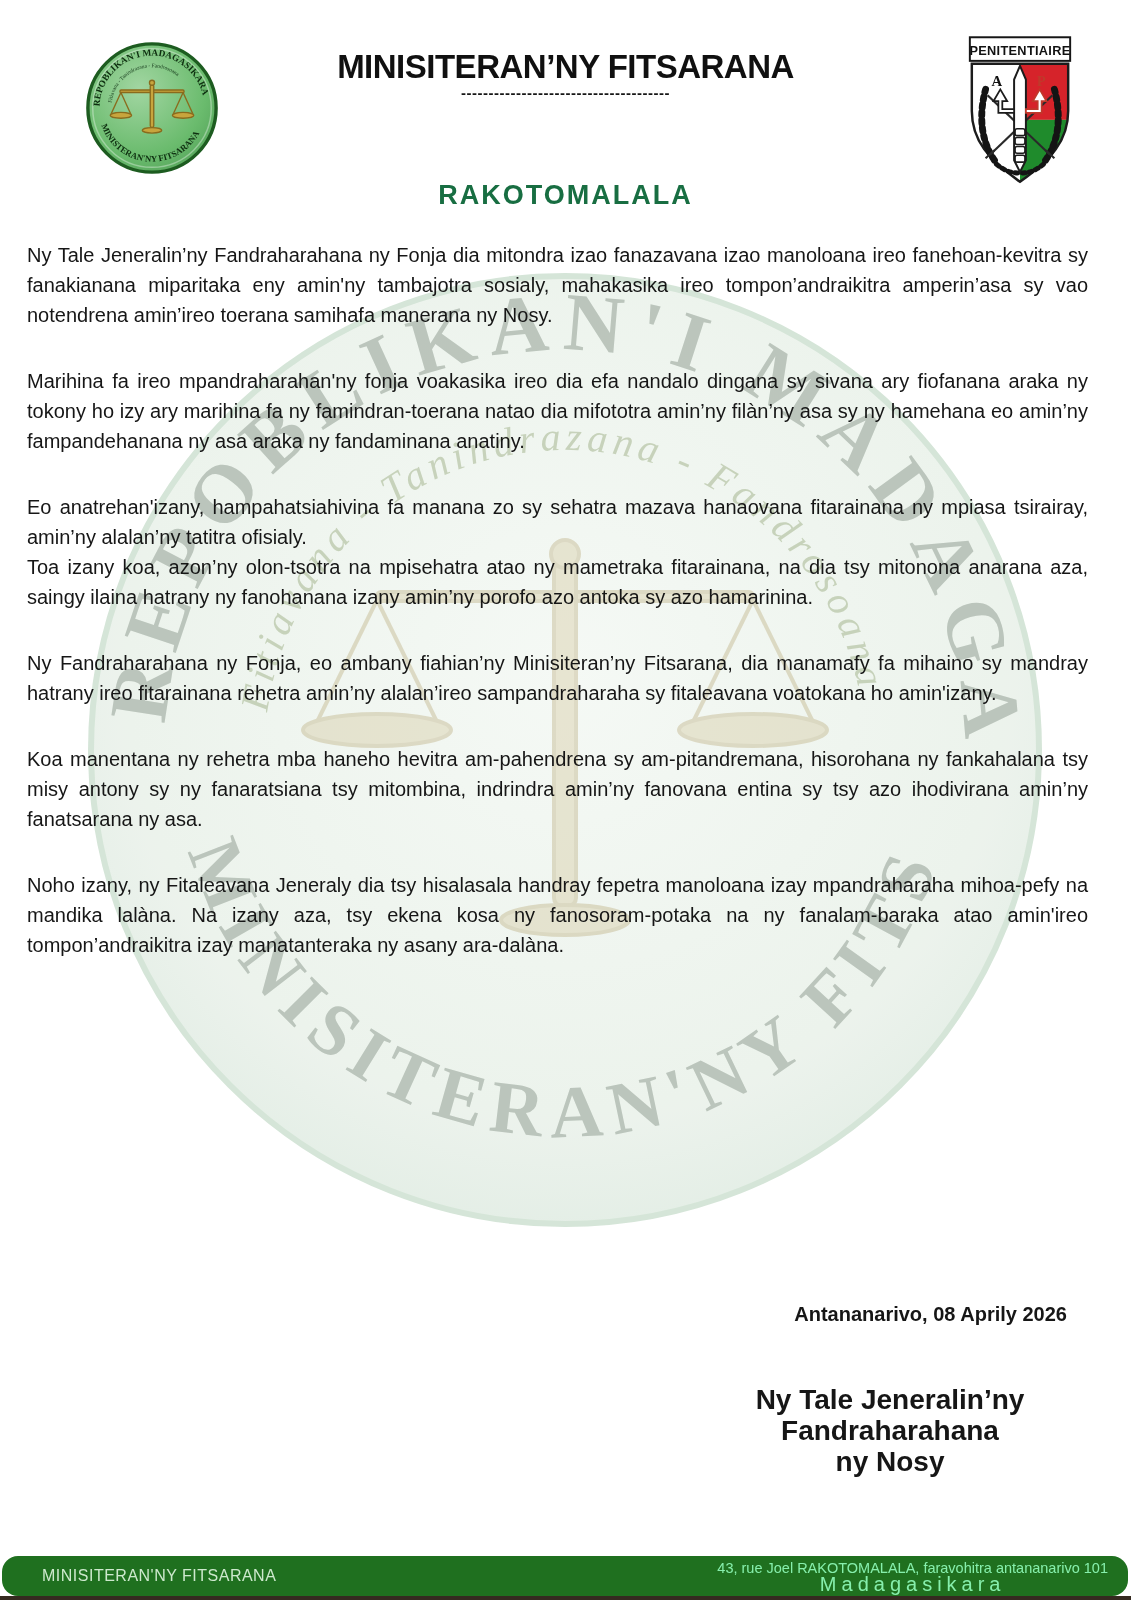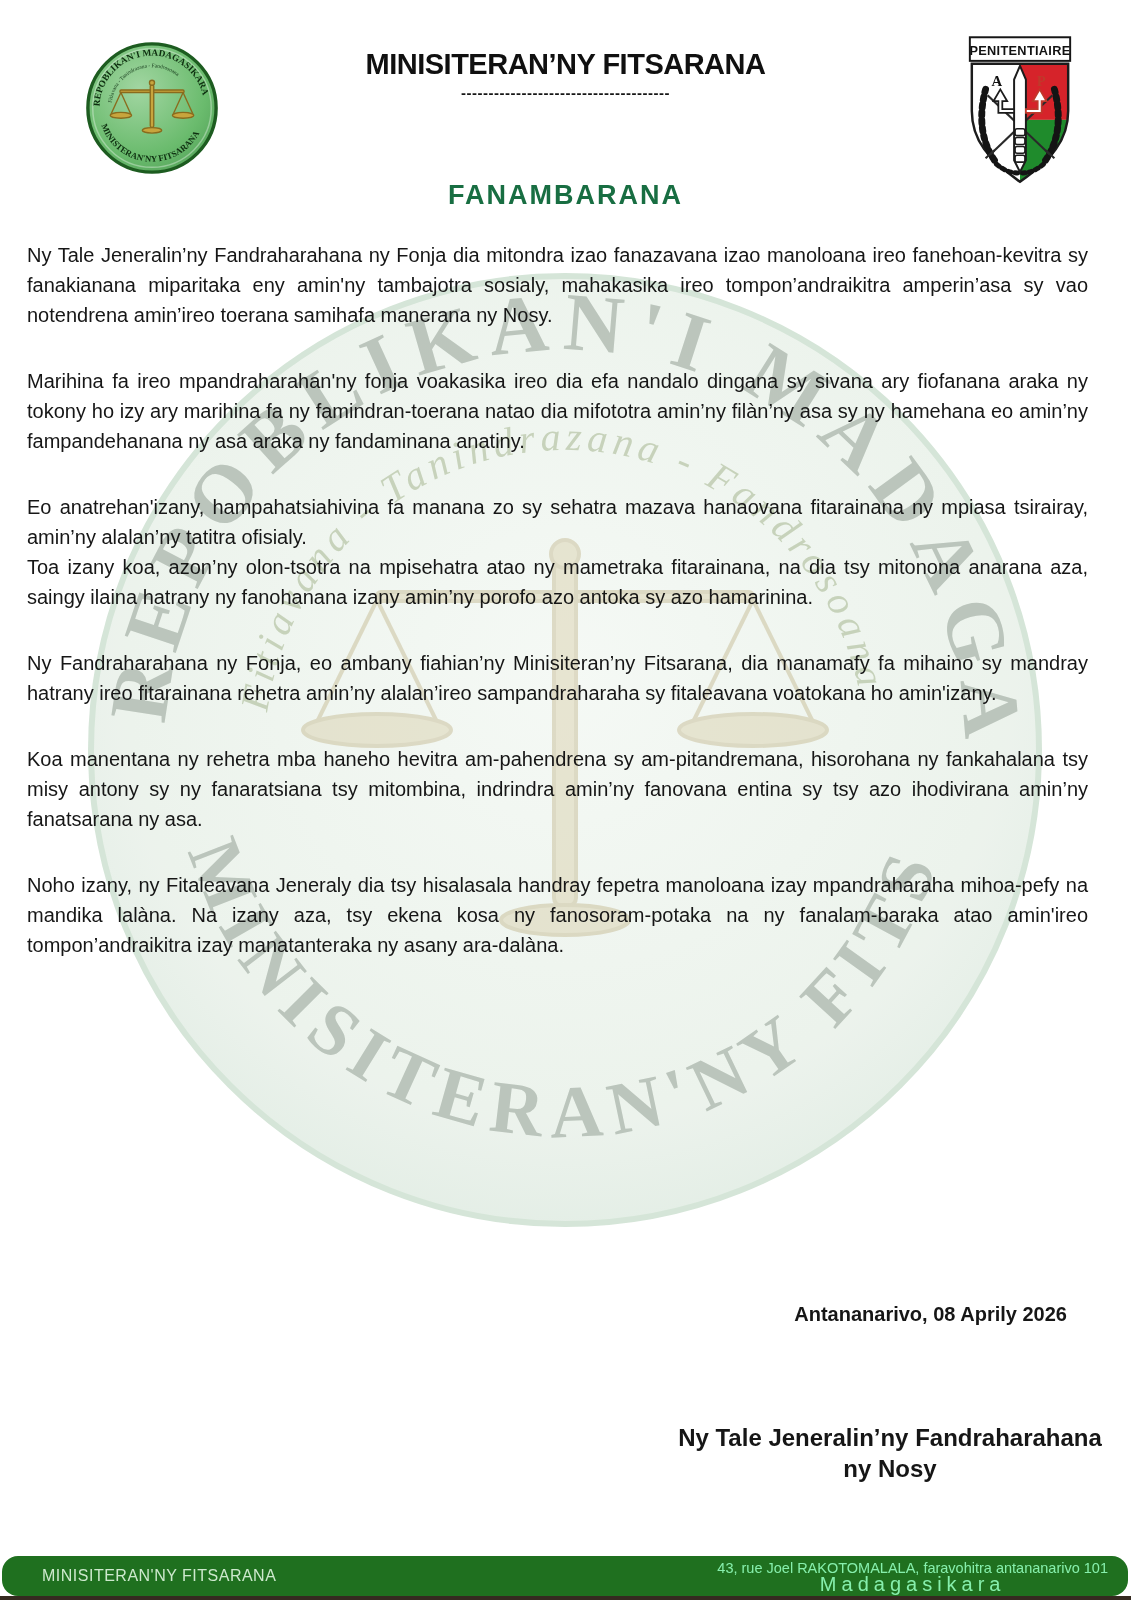--- a/index.html
+++ b/index.html
@@ -13,21 +13,21 @@
   }
   
   .watermark{position:absolute;left:85px;top:270px;width:960px;height:960px;z-index:0;pointer-events:none;}
   .wm-big{font-family:"Liberation Serif",serif;font-weight:bold;font-size:82px;letter-spacing:12px;fill:#a9b4aa;opacity:.72;}
   .wm-mid{font-family:"Liberation Serif",serif;font-style:italic;font-size:40px;letter-spacing:5px;fill:#bdcaae;opacity:.8;}
   
   .seal{position:absolute;left:84px;top:38px;width:136px;height:140px;z-index:2;}
   .shield{position:absolute;left:961px;top:34px;width:118px;height:156px;z-index:2;}
   .ministry-title{
     position:absolute;top:48px;left:0;right:0;z-index:2;
-    text-align:center;font-size:29px;font-weight:bold;letter-spacing:-0.5px;color:#101010;
+    text-align:center;font-size:33px;font-weight:bold;letter-spacing:-0.5px;color:#101010;
   }
   .dashes{
     position:absolute;top:84px;left:0;right:0;z-index:2;
     text-align:center;font-size:15px;font-weight:bold;letter-spacing:0.5px;color:#151515;
   }
   .doc-title{
     position:absolute;top:180px;left:0;right:0;z-index:2;
     text-align:center;font-size:27px;font-weight:bold;letter-spacing:2px;
     color:var(--title_green,#186e42);
   }
@@ -36,22 +36,22 @@
   .para{
     margin:0 16px 36px 0;
     font-size:20px;font-weight:normal;line-height:30px;
     text-align:justify;white-space:pre-wrap;color:var(--body_text,#161616);
   }
   .date-line{
     position:absolute;top:1258px;right:64px;z-index:1;
     font-size:20px;font-weight:bold;color:var(--body_text,#161616);margin-top:45px;
   }
   .signature{
-    position:absolute;top:1422px;left:660px;width:460px;z-index:1;
-    text-align:center;font-size:24px;font-weight:bold;line-height:31px;color:var(--body_text,#161616);
+    position:absolute;top:1384px;left:660px;width:460px;z-index:1;
+    text-align:center;font-size:28px;font-weight:bold;line-height:31px;color:var(--body_text,#161616);
   }
   
   .footer-bar{
     position:absolute;left:2px;right:3px;bottom:4px;height:40px;z-index:3;
     background:var(--footer_green,#1f701f);
     border-radius:16px;
   }
   .footer-left{
     position:absolute;left:40px;top:0;height:40px;line-height:40px;
     font-size:16px;letter-spacing:0.5px;color:#cde9cd;
@@ -169,21 +169,21 @@
     <g fill="#ffffff">
       <path d="M54,80 L38,80 L38,68 L33,68 L40,56 L47,68 L42,68 L42,76 L54,76 Z" stroke="#1c1c1c" stroke-width="1.8"></path>
       <path d="M66,80 L82,80 L82,68 L87,68 L80,56 L73,68 L78,68 L78,76 L66,76 Z" stroke="#c0392b" stroke-width="1.8"></path>
     </g>
     <text x="31" y="53" style="font-family:'Liberation Serif',serif;font-weight:bold;font-size:15px;fill:#111111;">A</text>
     <text x="77" y="53" style="font-family:'Liberation Serif',serif;font-weight:bold;font-size:15px;fill:#c0392b;">P</text>
   </svg>
 
   <div class="ministry-title">MINISITERAN’NY FITSARANA</div>
   <div class="dashes">--------------------------------------</div>
-  <div class="doc-title">FANAMBARANA</div>
+  <div class="doc-title">RAKOTOMALALA</div>
 
   <main class="content">
     <p class="para">Ny Tale Jeneralin’ny Fandraharahana ny Fonja dia mitondra izao fanazavana izao manoloana ireo fanehoan-kevitra sy fanakianana miparitaka eny amin'ny tambajotra sosialy, mahakasika ireo tompon’andraikitra amperin’asa sy vao notendrena amin’ireo toerana samihafa manerana ny Nosy.</p>
     <p class="para">Marihina fa ireo mpandraharahan'ny fonja voakasika ireo dia efa nandalo dingana sy sivana ary fiofanana araka ny tokony ho izy ary marihina fa ny famindran-toerana natao dia mifototra amin’ny filàn’ny asa sy ny hamehana eo amin’ny fampandehanana ny asa araka ny fandaminana anatiny.</p>
     <p class="para">Eo anatrehan'izany, hampahatsiahivina fa manana zo sy sehatra mazava hanaovana fitarainana ny mpiasa tsirairay, amin’ny alalan’ny tatitra ofisialy.
 Toa izany koa, azon’ny olon-tsotra na mpisehatra atao ny mametraka fitarainana, na dia tsy mitonona anarana aza, saingy ilaina hatrany ny fanohanana izany amin’ny porofo azo antoka sy azo hamarinina.</p>
     <p class="para">Ny Fandraharahana ny Fonja, eo ambany fiahian’ny Minisiteran’ny Fitsarana, dia manamafy fa mihaino sy mandray hatrany ireo fitarainana rehetra amin’ny alalan’ireo sampandraharaha sy fitaleavana voatokana ho amin'izany.</p>
     <p class="para">Koa manentana ny rehetra mba haneho hevitra am-pahendrena sy am-pitandremana, hisorohana ny fankahalana tsy misy antony sy ny fanaratsiana tsy mitombina, indrindra amin’ny fanovana entina sy tsy azo ihodivirana amin’ny fanatsarana ny asa.</p>
     <p class="para">Noho izany, ny Fitaleavana Jeneraly dia tsy hisalasala handray fepetra manoloana izay mpandraharaha mihoa-pefy na mandika lalàna. Na izany aza, tsy ekena kosa ny fanosoram-potaka na ny fanalam-baraka atao amin'ireo tompon’andraikitra izay manatanteraka ny asany ara-dalàna.</p>
   </main>

